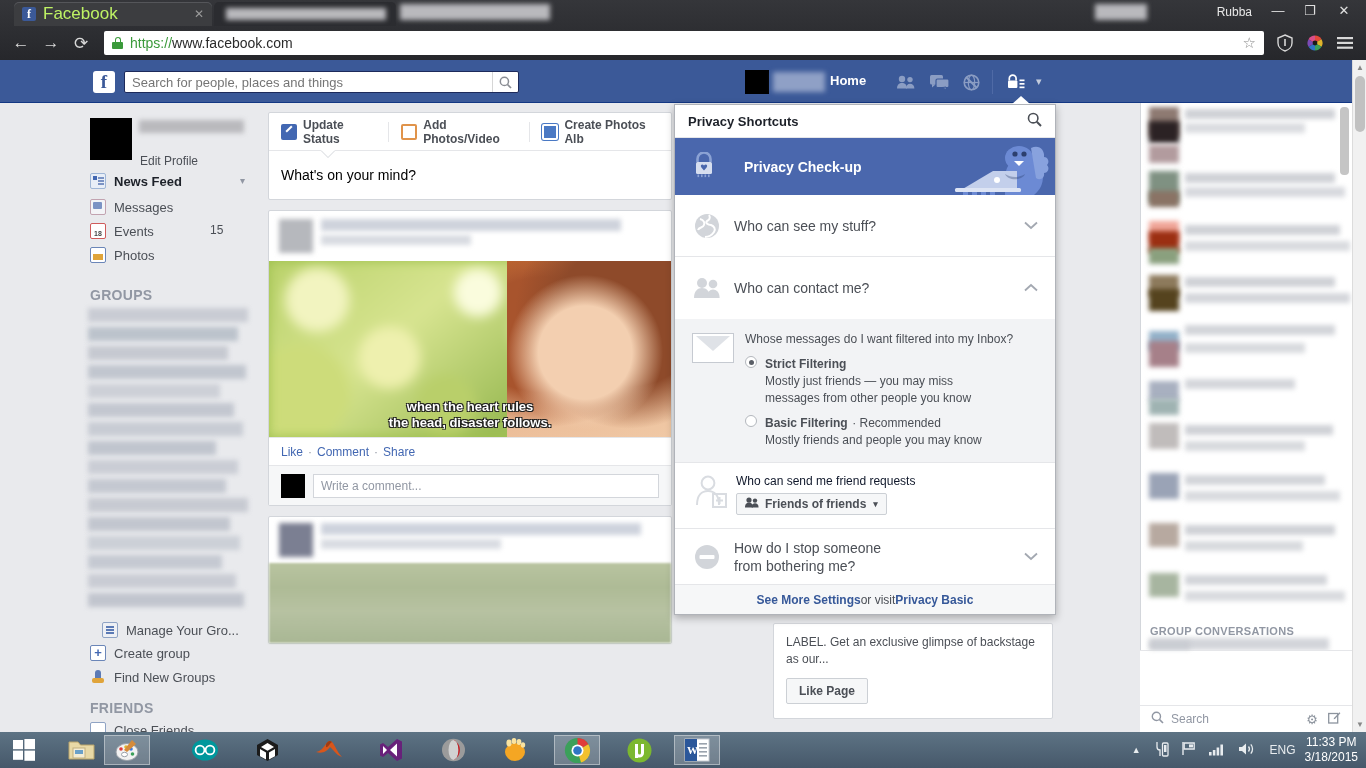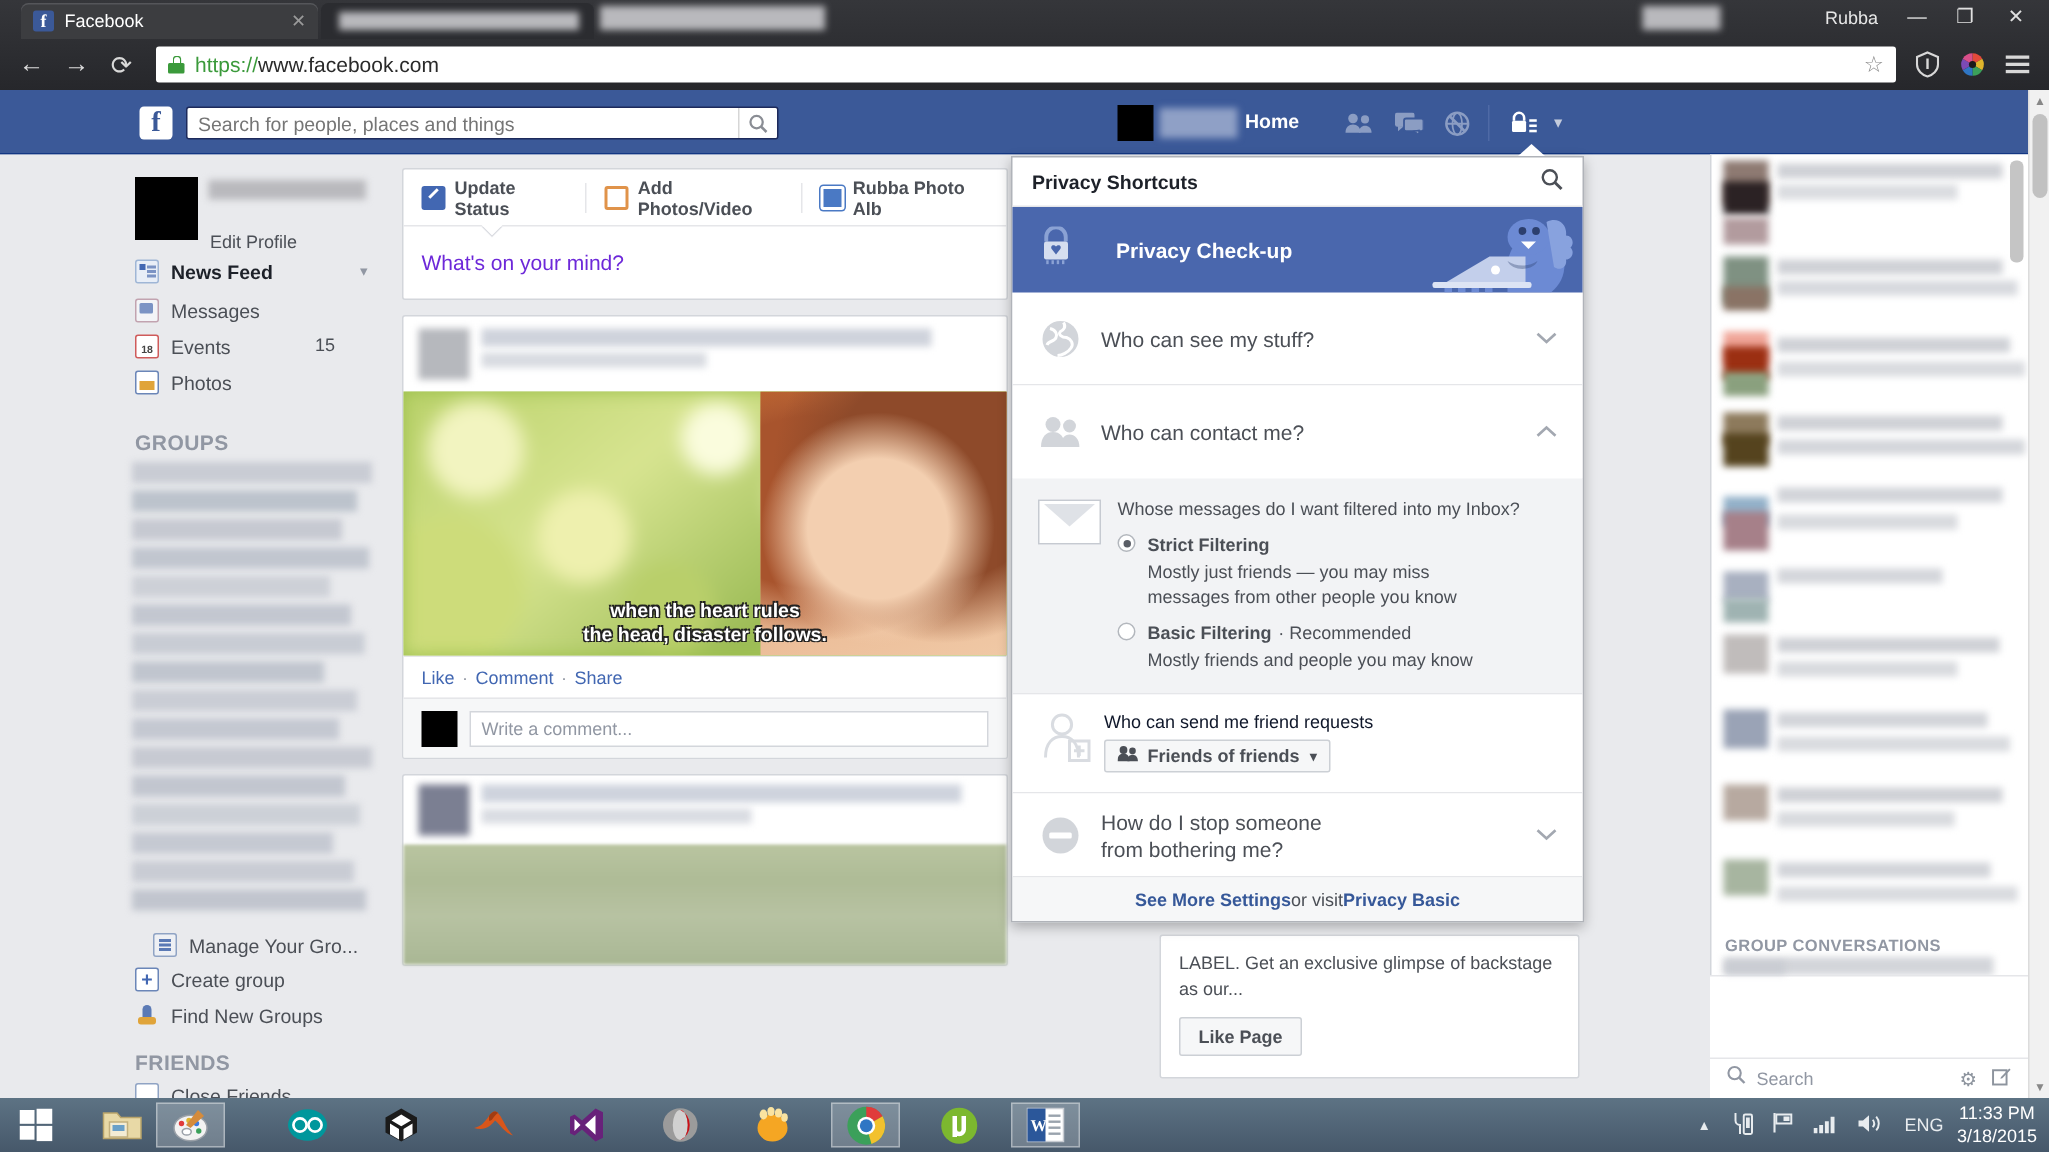--- a/index.html
+++ b/index.html
@@ -15,21 +15,21 @@
     background: linear-gradient(#35363a, #26272b); }
   #tab-strip { position:absolute; left:0; top:0; width:1366px; height:26px; }
   .tab { position:absolute; top:2px; height:24px; border-radius:5px 5px 0 0;
      display:flex; align-items:center; padding:0 8px; }
   #tab-active { left:14px; width:198px; background:#3c3d40;
      box-shadow:inset 0 1px 0 #55565a; }
   #tab-inactive { left:214px; width:182px; background:#2b2c30; }
   .tab-favicon { width:14px; height:14px; border-radius:2px; background:#3b5998;
      color:#fff; font-family:"Liberation Serif", serif; font-weight:bold;
      font-size:12px; line-height:14px; text-align:center; flex:none; }
-  .tab-title { color:#ffffff; font-size:12px; margin-left:7px; white-space:nowrap;
+  .tab-title { color:#bef264; font-size:17px; margin-left:7px; white-space:nowrap;
      overflow:hidden; }
   .tab-close { margin-left:auto; color:#9a9a9a; font-size:12px; line-height:1; }
   .blur-block { background:#b9b9bd; filter: blur(2.4px); }
 
   #win-user { position:absolute; right:104px; top:2px; height:20px;
      padding:0 10px; color:#e8e8e8; font-size:12px; line-height:20px; }
   .win-btn { position:absolute; top:0; width:32px; height:22px; color:#e0e0e0;
      font-size:13px; line-height:22px; text-align:center; }
   #win-min { right:72px; } #win-max { right:40px; } #win-close { right:6px; }
 
@@ -144,21 +144,21 @@
      font-size:12px; font-weight:bold; color:#4b4f56; position:relative; }
   .comp-tab .ci { width:16px; height:16px; margin-right:6px; flex:none;
      border-radius:2px; position:relative; }
   .ci-status { background:#4267b2; }
   .ci-status::after { content:""; position:absolute; left:4px; top:4px; width:8px;
      height:2px; background:#fff; transform:rotate(-45deg); }
   .ci-photo { background:#fff; border:2px solid #e0934a; }
   .ci-album { background:#4a79c4; border:2px solid #fff; box-shadow:0 0 0 1px #4a79c4; }
   .tab-sep { width:1px; height:20px; background:#e5e6e9; }
   #composer-body { height:48px; display:flex; align-items:center; padding:0 12px;
-     font-size:14px; color:#6d28d9; }
+     font-size:14px; color:#000000; }
   #tab-pointer { position:absolute; left:52px; top:37px; width:0; height:0;
      border-left:7px solid transparent; border-right:7px solid transparent;
      border-top:7px solid #fff; filter: drop-shadow(0 1px 0 #d3d6db); }
 
   .post { background:#fff; border:1px solid #d3d6db; border-radius:2px;
      margin-top:10px; }
   .post-head { height:50px; position:relative; }
   .post-actions { height:28px; display:flex; align-items:center; padding:0 12px;
      font-size:12px; color:#4267b2; border-top:1px solid #e5e6e9; }
   .post-actions .dot { color:#9197a3; margin:0 5px; }
@@ -492,21 +492,21 @@
           <span>Update Status</span>
         </div>
         <div class="tab-sep"></div>
         <div class="comp-tab">
           <span class="ci ci-photo"></span>
           <span>Add Photos/Video</span>
         </div>
         <div class="tab-sep"></div>
         <div class="comp-tab">
           <span class="ci ci-album"></span>
-          <span>Rubba Photo Alb</span>
+          <span>Create Photos Alb</span>
         </div>
         <div id="tab-pointer"></div>
       </div>
       <div id="composer-body">What's on your mind?</div>
     </div>
 
     <div class="post">
       <div class="post-head">
         <div class="blur-block" style="position:absolute;left:10px;top:8px;width:34px;height:34px;background:#b6b8bd;"></div>
         <div class="blur-block" style="position:absolute;left:52px;top:8px;width:300px;height:12px;background:#cfd3dc;"></div>

